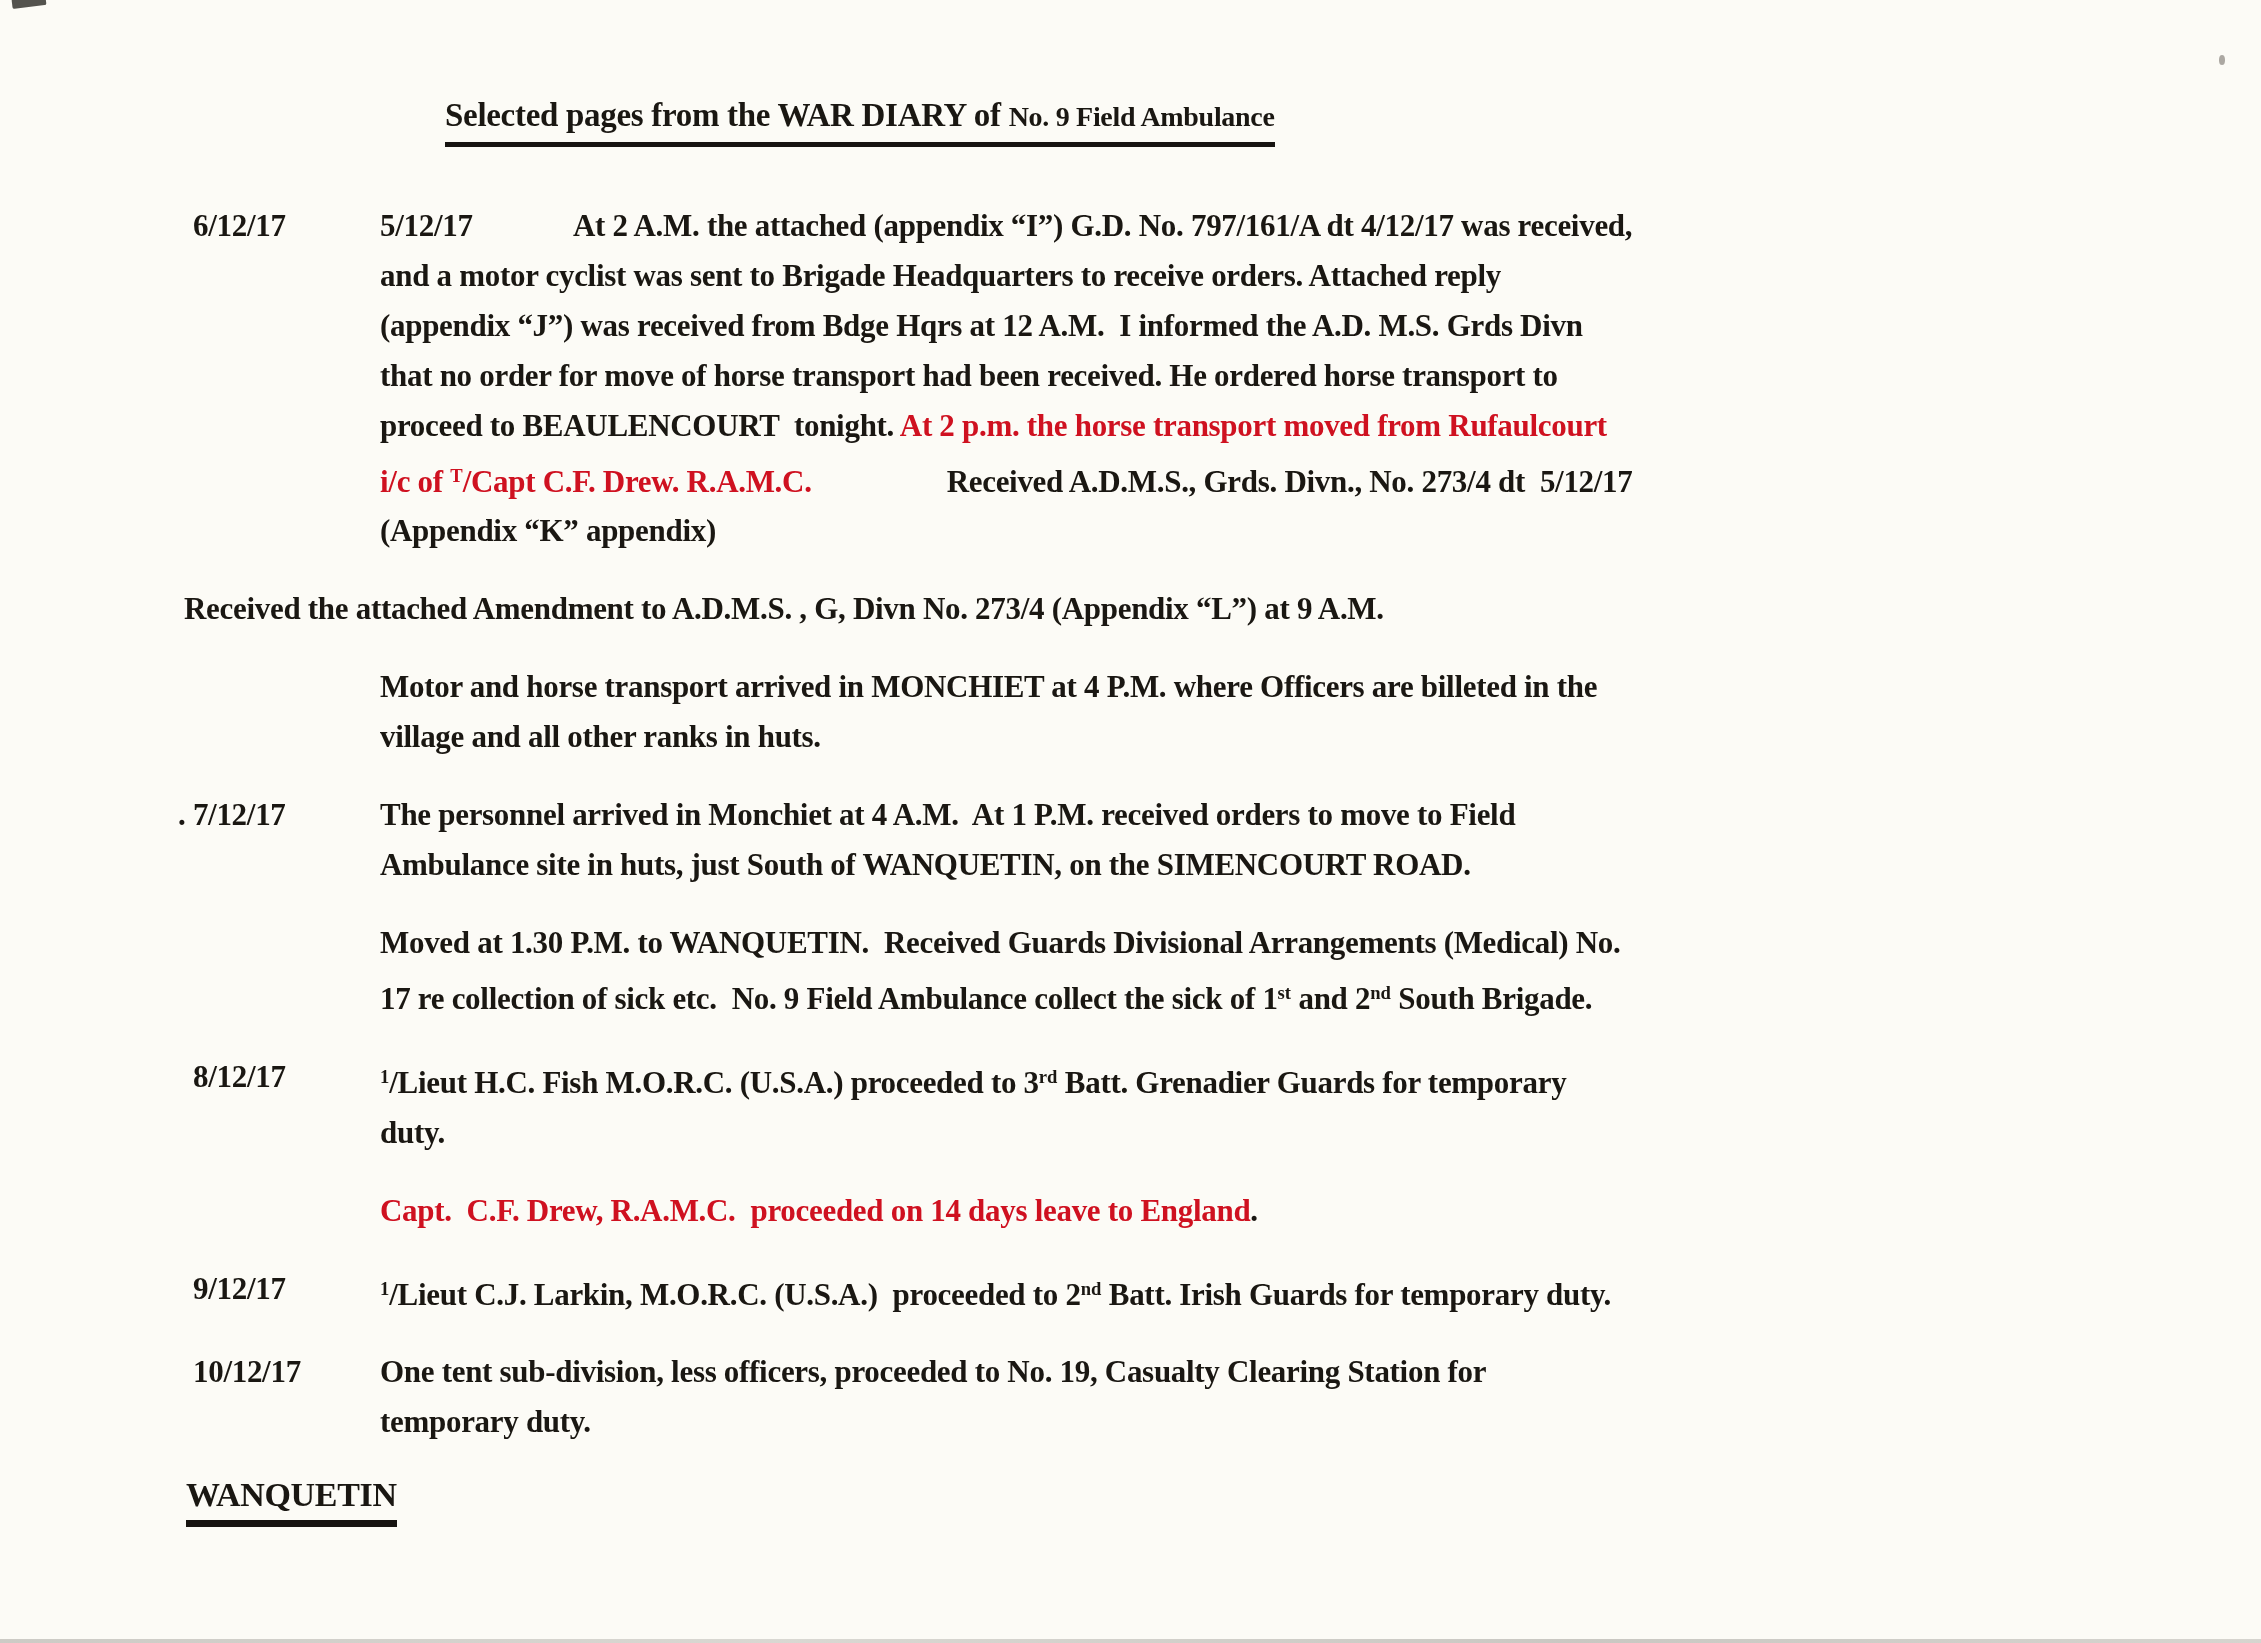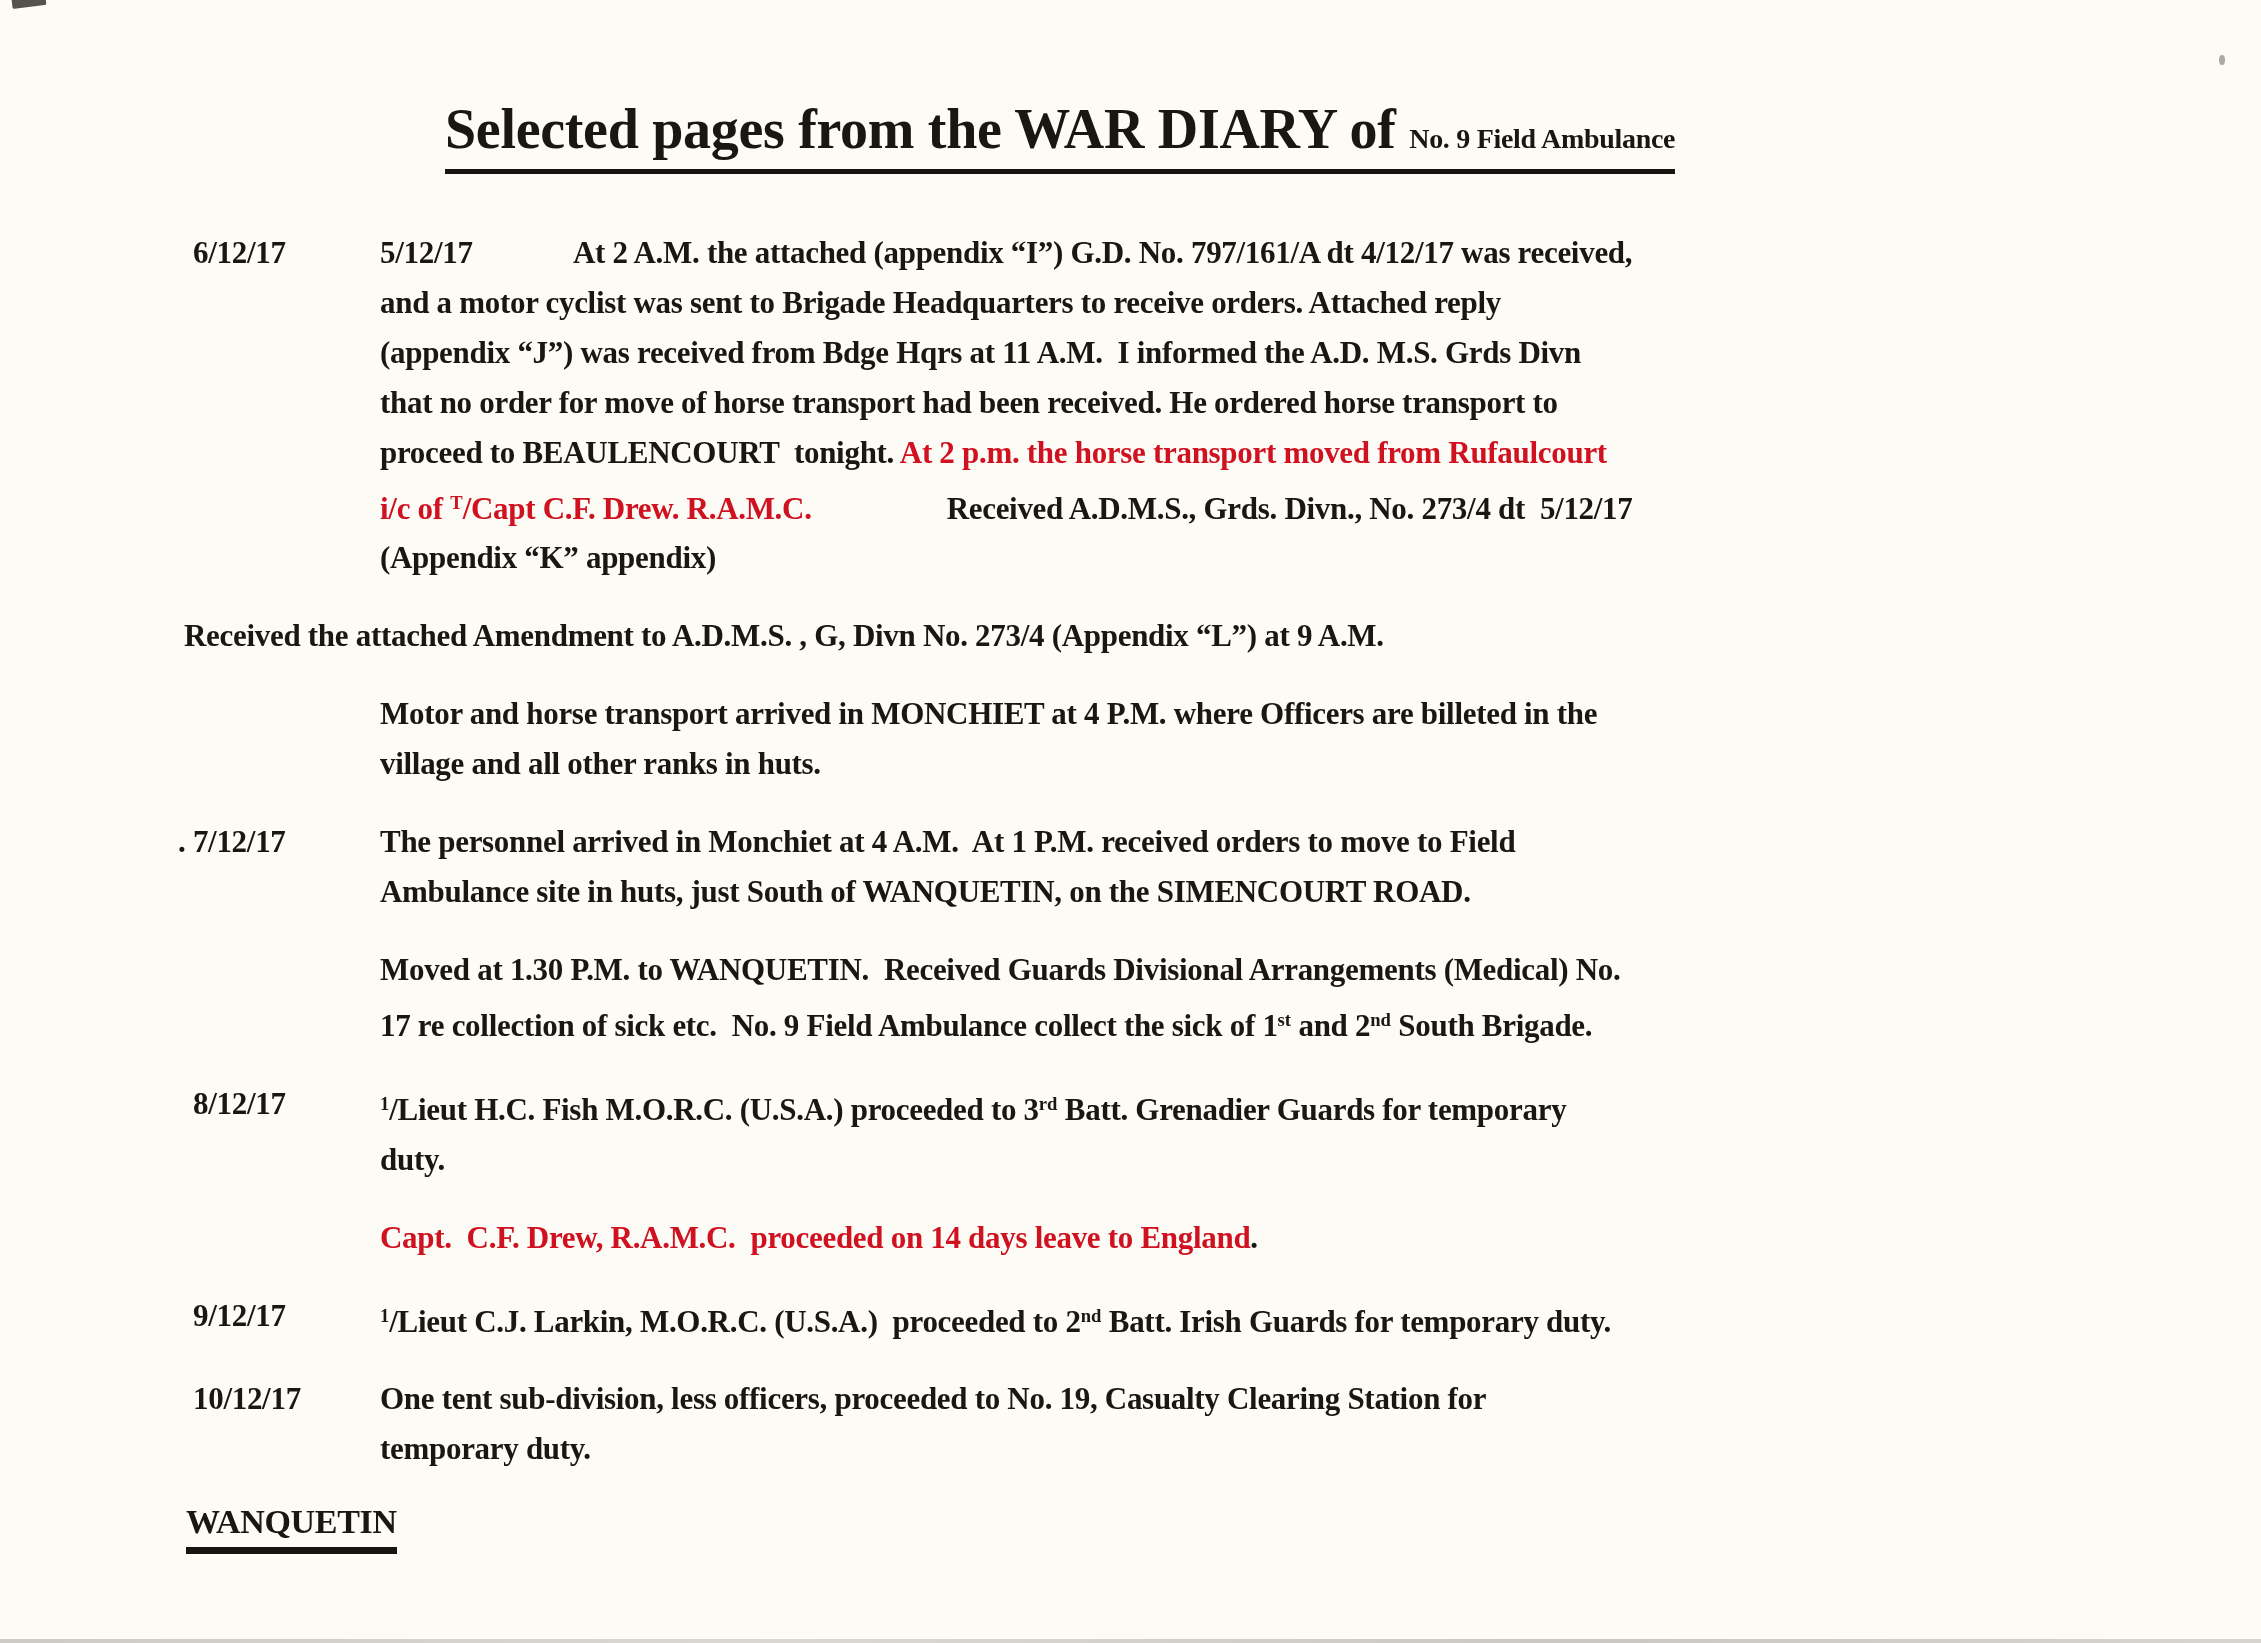--- a/index.html
+++ b/index.html
@@ -28,21 +28,21 @@
   .title-wrap {
     margin-left: 445px;
     margin-bottom: 54px;
   }
   .title {
     display: inline-block;
     border-bottom: 5.8px solid #171411;
     padding-bottom: 7.7px;
     white-space: pre;
   }
-  .title .t-main { font-size: 56px; }
+  .title .t-main { font-size: 33px; }
   .title .t-sub  { font-size: 28px; }
   .entry {
     position: relative;
     margin-bottom: 28px;
   }
   .entry .date {
     position: absolute;
     left: 193px;
     top: 0;
     line-height: 50px;
@@ -96,21 +96,21 @@
 
   <div class="title-wrap">
     <span class="title"><span class="t-main">Selected pages from the WAR DIARY of </span><span class="t-sub">No. 9 Field Ambulance</span></span>
   </div>
 
   <div class="entry">
     <span class="date">6/12/17</span>
     <div class="body">
       <div class="line"><span class="colw300">5/12/17</span><span>At 2 A.M. the attached (appendix “I”) G.D. No. 797/161/A dt 4/12/17 was received,</span></div>
       <div class="line"><span>and a motor cyclist was sent to Brigade Headquarters to receive orders. Attached reply</span></div>
-      <div class="line"><span>(appendix “J”) was received from Bdge Hqrs at 11 A.M.  I informed the A.D. M.S. Grds Divn</span></div>
+      <div class="line"><span>(appendix “J”) was received from Bdge Hqrs at 12 A.M.  I informed the A.D. M.S. Grds Divn</span></div>
       <div class="line"><span>that no order for move of horse transport had been received. He ordered horse transport to</span></div>
       <div class="line"><span>proceed to BEAULENCOURT  tonight. </span><span class="red">At 2 p.m. the horse transport moved from Rufaulcourt</span></div>
       <div class="line"><span class="red">i/c of </span><span class="red sup">T</span><span class="red">/Capt C.F. Drew. R.A.M.C.</span><span class="gap210"></span><span>Received A.D.M.S., Grds. Divn., No. 273/4 dt  5/12/17</span></div>
       <div class="line"><span>(Appendix “K” appendix)</span></div>
     </div>
   </div>
 
   <div class="entry full-margin">
     <div class="body">
       <div class="line"><span>Received the attached Amendment to A.D.M.S. , G, Divn No. 273/4 (Appendix “L”) at 9 A.M.</span></div>

